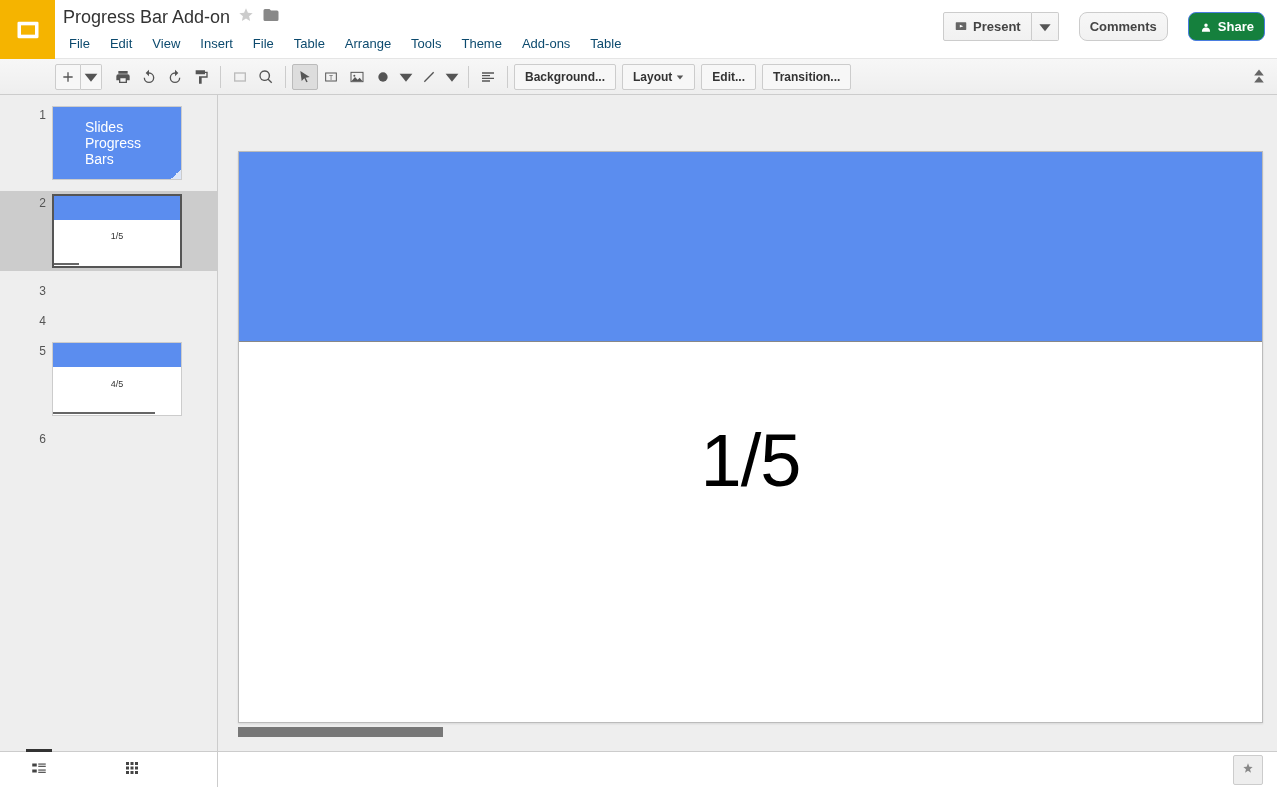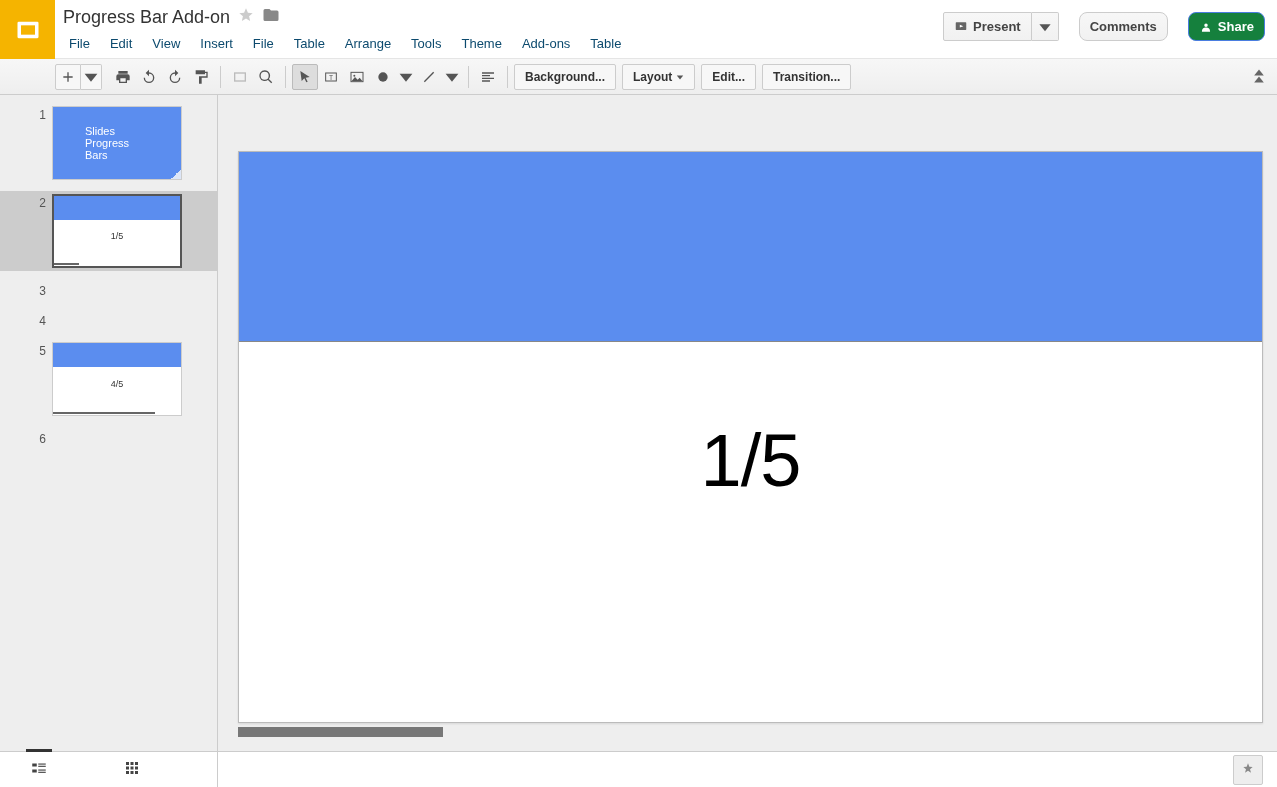--- a/index.html
+++ b/index.html
@@ -42,21 +42,21 @@
   .thumbs { width: 218px; border-right: 1px solid #ccc; background: #eee; overflow-y: auto; padding-top: 8px; }
   .thumb-row { display: flex; padding: 3px 12px 3px 0; align-items: flex-start; }
   .thumb-row.selected { background: #ccc; }
   .thumb-num { width: 52px; text-align: right; padding-right: 6px; font-size: 12px; color: #555; padding-top: 2px; }
   .thumb { width: 130px; height: 74px; background: #fff; border: 1px solid #ccc; position: relative; overflow: hidden; }
   .thumb-row.selected .thumb { border: 2px solid #555; }
   .thumb-top { position: absolute; top: 0; left: 0; right: 0; background: #5b8def; }
   .thumb-full { height: 100%; top: 0; }
   .thumb-partial { height: 24px; }
   .thumb-text { position: absolute; top: 50%; left: 50%; transform: translate(-50%, 0%); font-size: 9px; color: #333; }
-  .thumb-title { position: absolute; top: 50%; left: 50%; transform: translate(-50%, -50%); font-size: 11px; color: #fff; }
+  .thumb-title { position: absolute; top: 50%; left: 50%; transform: translate(-50%, -50%); font-size: 14px; color: #fff; }
   .thumb-progress { position: absolute; bottom: 1px; left: 0; height: 2px; background: #666; }
   .thumb-corner { position: absolute; bottom: 0; right: 0; width: 10px; height: 10px; background: linear-gradient(135deg, transparent 50%, #dde6f7 50%); }
   .thumb-row + .thumb-row { margin-top: 8px; }
 
   .canvas-area { flex: 1; background: #eee; position: relative; }
   .slide { position: absolute; top: 56px; left: 20px; right: 14px; height: 572px; background: #fff; border: 1px solid #bbb; box-shadow: 0 1px 2px rgba(0,0,0,0.1); overflow: hidden; }
   .slide-top { position: absolute; top: 0; left: 0; right: 0; height: 190px; background: #5b8def; border-bottom: 1px solid #888; }
   .slide-text { position: absolute; top: 54%; left: 50%; transform: translate(-50%, -50%); font-size: 74px; color: #000; letter-spacing: -1px; }
   .slide-progress { position: absolute; left: 0; height: 10px; background: #777; top: 632px; margin-left: 20px; }
 

